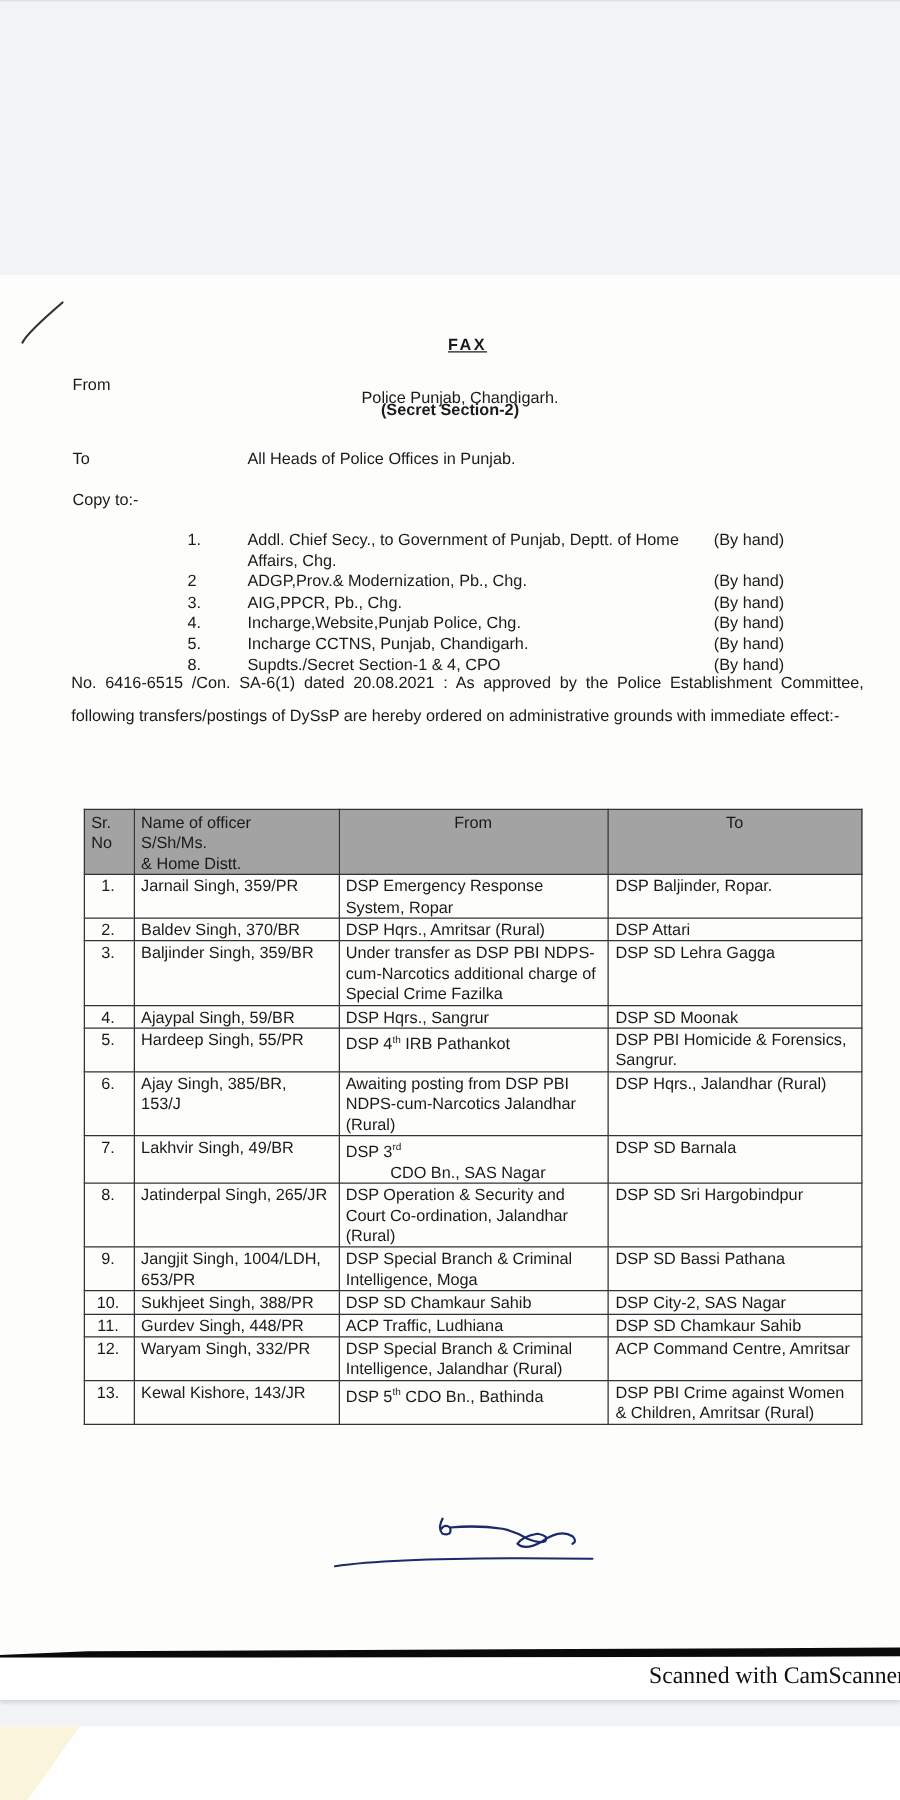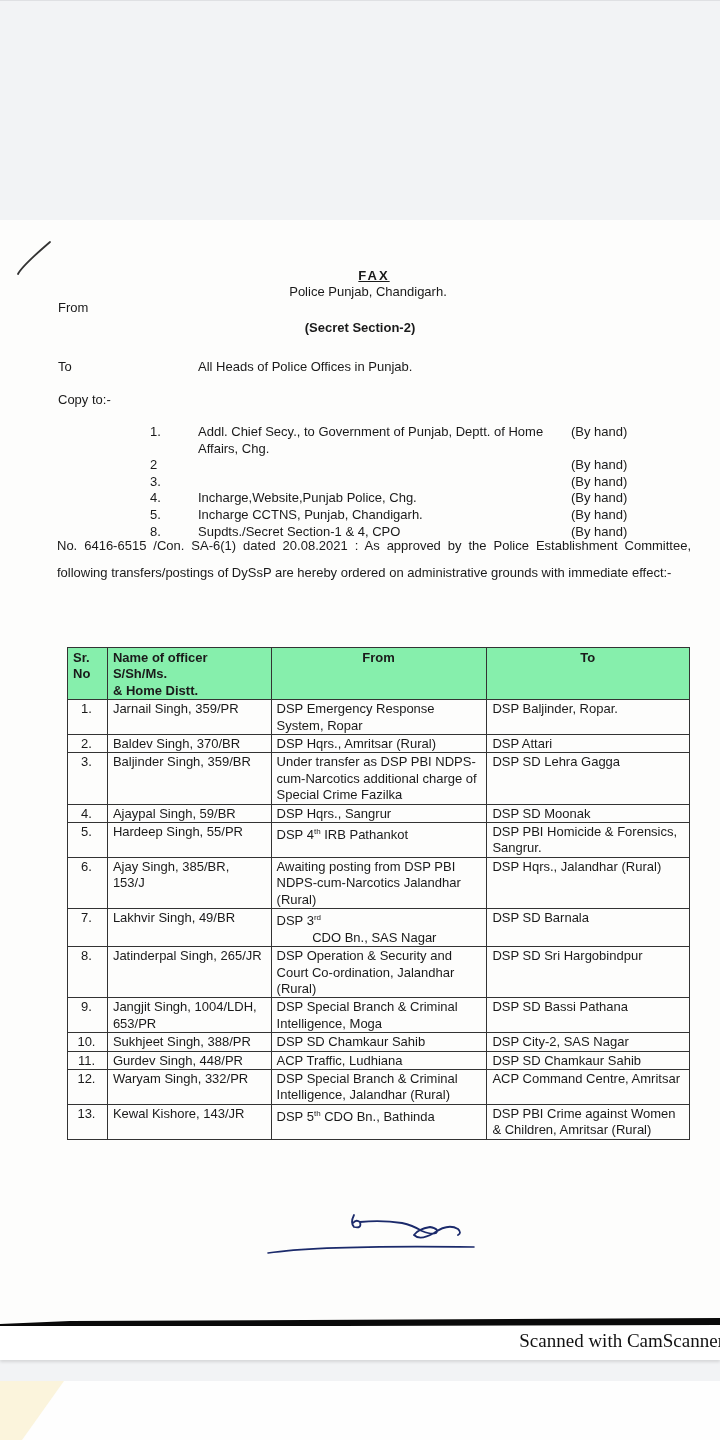--- a/index.html
+++ b/index.html
@@ -12,40 +12,40 @@
     .top-gray { position: absolute; left: 0; top: 0; width: 720px; height: 220px; background: #f2f3f5; border-top: 1px solid #dfe0e3; }
     .page {
       position: absolute; left: 0; top: 220px; width: 720px; height: 1108px;
       background: #fdfdfc;
     }
     .pen-mark { position: absolute; left: 14px; top: 238px; }
     .fax-title { position: absolute; left: 0; width: 720px; top: 268px; text-align: center; font-weight: bold; font-size: 13px; letter-spacing: 2px; }
     .fax-title span { text-decoration: underline; padding-left: 28px; }
     .lbl { position: absolute; left: 58px; font-size: 13px; }
     .from-text { position: absolute; left: 0; width: 720px; text-align: center; font-size: 13px; }
-    .from-text.l1 { top: 284px; padding-left: 16px; box-sizing: border-box; }
+    .from-text.l1 { top: 310px; padding-left: 16px; box-sizing: border-box; }
     .from-text.l2 { top: 320px; font-weight: bold; padding-left: 0; box-sizing: border-box; }
     .to-text { position: absolute; left: 198px; top: 359px; font-size: 13px; }
     .copy-list { position: absolute; left: 150px; top: 424px; width: 500px; font-size: 13px; line-height: 16.6px; }
     .copy-row { position: relative; display: flex; }
     .copy-num { width: 48px; }
     .copy-text { width: 372px; }
     .copy-hand { position: absolute; left: 421px; }
     .order-para {
       position: absolute; left: 57px; top: 532px; width: 634px; font-size: 13px;
       line-height: 27px; text-align: justify;
     }
     .transfer-table {
       position: absolute; left: 67px; top: 647px; width: 623px;
       border-collapse: collapse; font-size: 13px; line-height: 16.4px;
     }
     .transfer-table th, .transfer-table td {
       border: 1.3px solid #333; vertical-align: top; padding: 0 6px 0 5px; text-align: left;
     }
-    .transfer-table thead th { background: #86efac; font-weight: bold; padding-top: 2px; }
+    .transfer-table thead th { background: #a3a3a3; font-weight: normal; padding-top: 2px; }
     .transfer-table thead th.c-from, .transfer-table thead th.c-to { text-align: center; }
     .transfer-table td.c-sr { text-align: center; padding-left: 2px; padding-right: 4px; }
     .transfer-table td { padding-top: 1px; }
     .col-sr { width: 39px; } .col-name { width: 160px; } .col-from { width: 211px; } .col-to { width: 198px; }
     .hdr-multi { display: block; }
     .signature { position: absolute; left: 262px; top: 1205px; }
     .bottom-rule { position: absolute; left: 0; top: 1315px; width: 720px; height: 12px; }
     .scan-bar { position: absolute; left: 0; top: 1326px; width: 720px; height: 34px; background: #fff; box-shadow: 0 2px 3px rgba(0,0,0,0.12); }
     .scan-text { position: absolute; right: -4px; top: 4px; font-family: "Liberation Serif", serif; font-size: 19px; color: #111; white-space: nowrap; }
     .next-page { position: absolute; left: 0; top: 1381px; width: 720px; height: 59px; background: #fefefe; }
@@ -74,24 +74,26 @@
 <div class="lbl" style="top:392px">Copy to:-</div>
 
 <div class="copy-list">
   <div class="copy-row">
     <span class="copy-num">1.</span>
     <span class="copy-text">Addl. Chief Secy., to Government of Punjab, Deptt. of Home Affairs, Chg.</span>
     <span class="copy-hand">(By hand)</span>
   </div>
   <div class="copy-row">
     <span class="copy-num">2</span>
+    <span class="copy-text">ADGP,Prov.&amp; Modernization, Pb., Chg.</span>
     <span class="copy-hand">(By hand)</span>
   </div>
   <div class="copy-row">
     <span class="copy-num">3.</span>
+    <span class="copy-text">AIG,PPCR, Pb., Chg.</span>
     <span class="copy-hand">(By hand)</span>
   </div>
   <div class="copy-row">
     <span class="copy-num">4.</span>
     <span class="copy-text">Incharge,Website,Punjab Police, Chg.</span>
     <span class="copy-hand">(By hand)</span>
   </div>
   <div class="copy-row">
     <span class="copy-num">5.</span>
     <span class="copy-text">Incharge CCTNS, Punjab, Chandigarh.</span>

